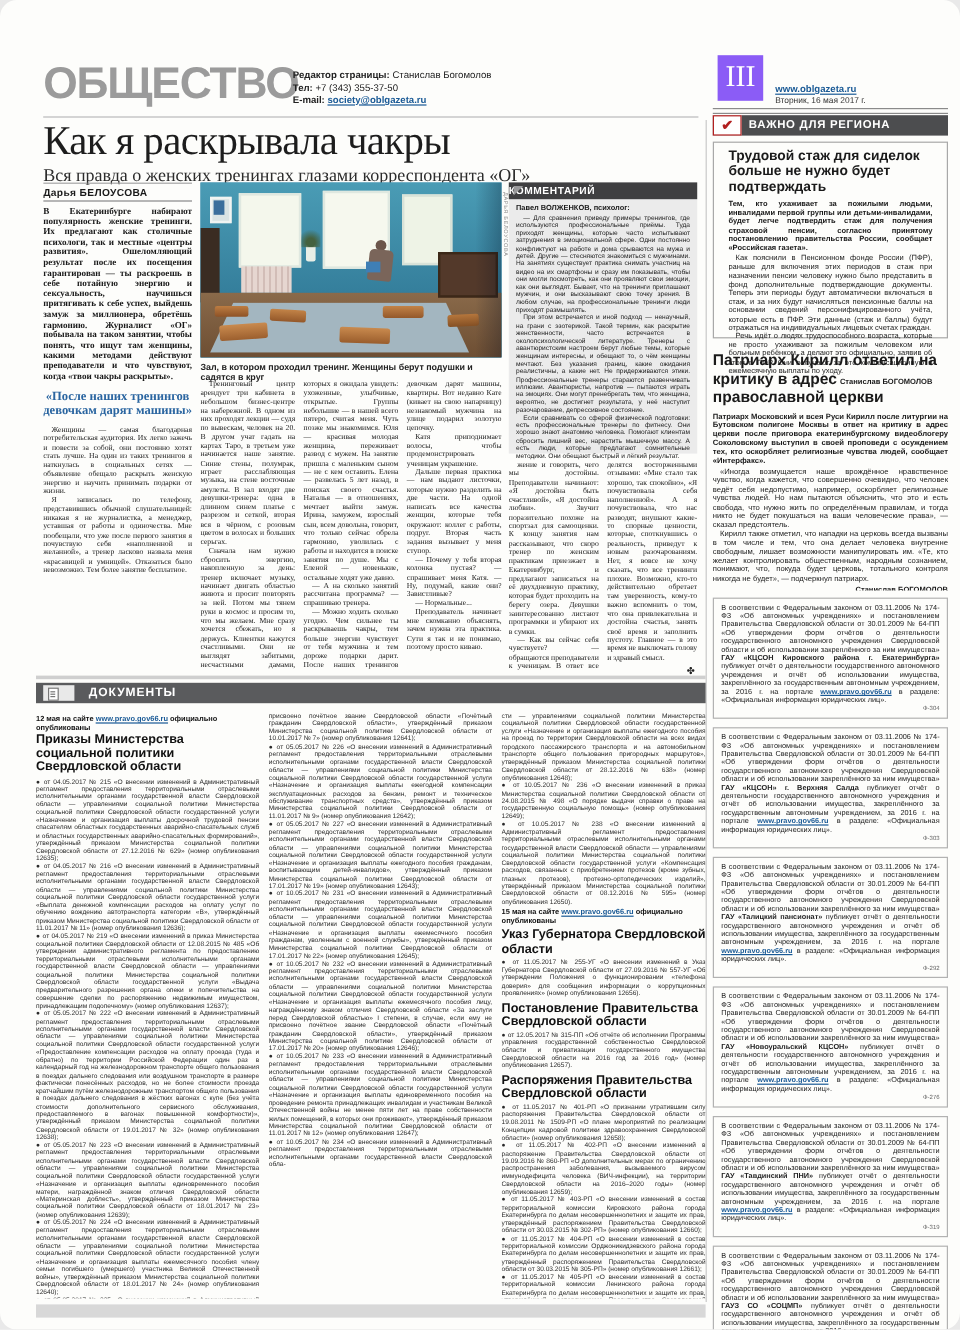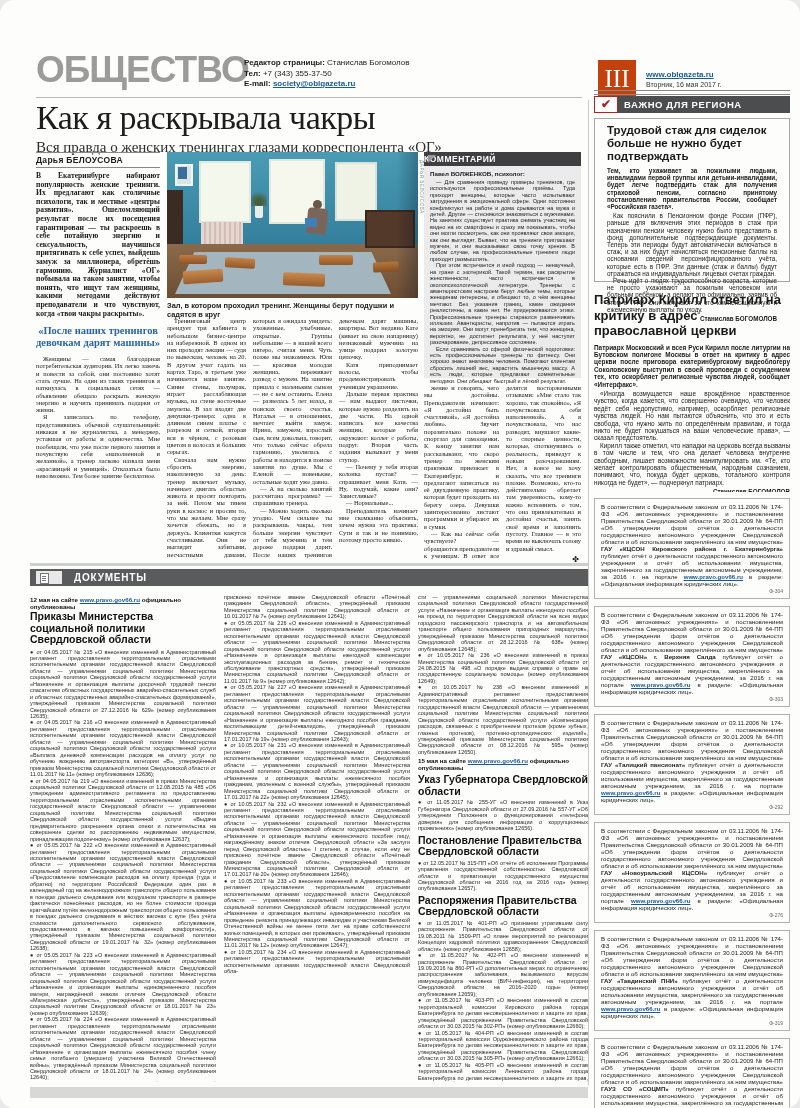--- a/index.html
+++ b/index.html
@@ -5,21 +5,21 @@
   html,body{margin:0;padding:0;background:#e9e9e9;}
   .page{position:relative;width:800px;height:1108px;margin:0 auto;background:#fdfdfb;
         font-family:"Liberation Sans",sans-serif;color:#1a1a1a;overflow:hidden;border-radius:14px;}
   a{text-decoration:none;}
   
   .section-title{position:absolute;left:36px;top:50px;font-size:37px;font-weight:bold;
       color:#9b9b9b;letter-spacing:-1px;line-height:40px;}
   .editor-info{position:absolute;left:244px;top:58px;font-size:8px;line-height:10.5px;color:#222;}
   .editor-info b{font-weight:bold;}
   .editor-info .mail{color:#1a5a96;text-decoration:underline;font-weight:bold;}
-  .pagenum{position:absolute;left:598px;top:60px;width:38px;height:38px;background:#c2410c;
+  .pagenum{position:absolute;left:598px;top:46px;width:38px;height:38px;background:#8b5cf6;
       color:#fff;font-family:"Liberation Serif",serif;font-size:25px;text-align:center;line-height:38px;}
   .paper-name{position:absolute;left:646px;top:54px;font-family:"Liberation Serif",serif;
       font-size:12.5px;letter-spacing:1.2px;color:#1c1c1c;margin-top:44px;}
   .paper-site{position:absolute;left:646px;top:70px;font-size:8px;font-weight:bold;
       color:#1a5a96;text-decoration:underline;}
   .paper-date{position:absolute;left:646px;top:81px;font-size:7px;color:#333;}
   .rule-left{position:absolute;left:36px;top:97px;width:546px;height:1px;background:#b9b9b9;}
   .rule-right{position:absolute;left:594px;top:90px;width:196px;height:3px;
       border-top:1px solid #8a8a8a;border-bottom:1px solid #8a8a8a;}
   .vdiv{position:absolute;left:588px;top:100px;width:1px;height:985px;background:#c9c9c9;}

